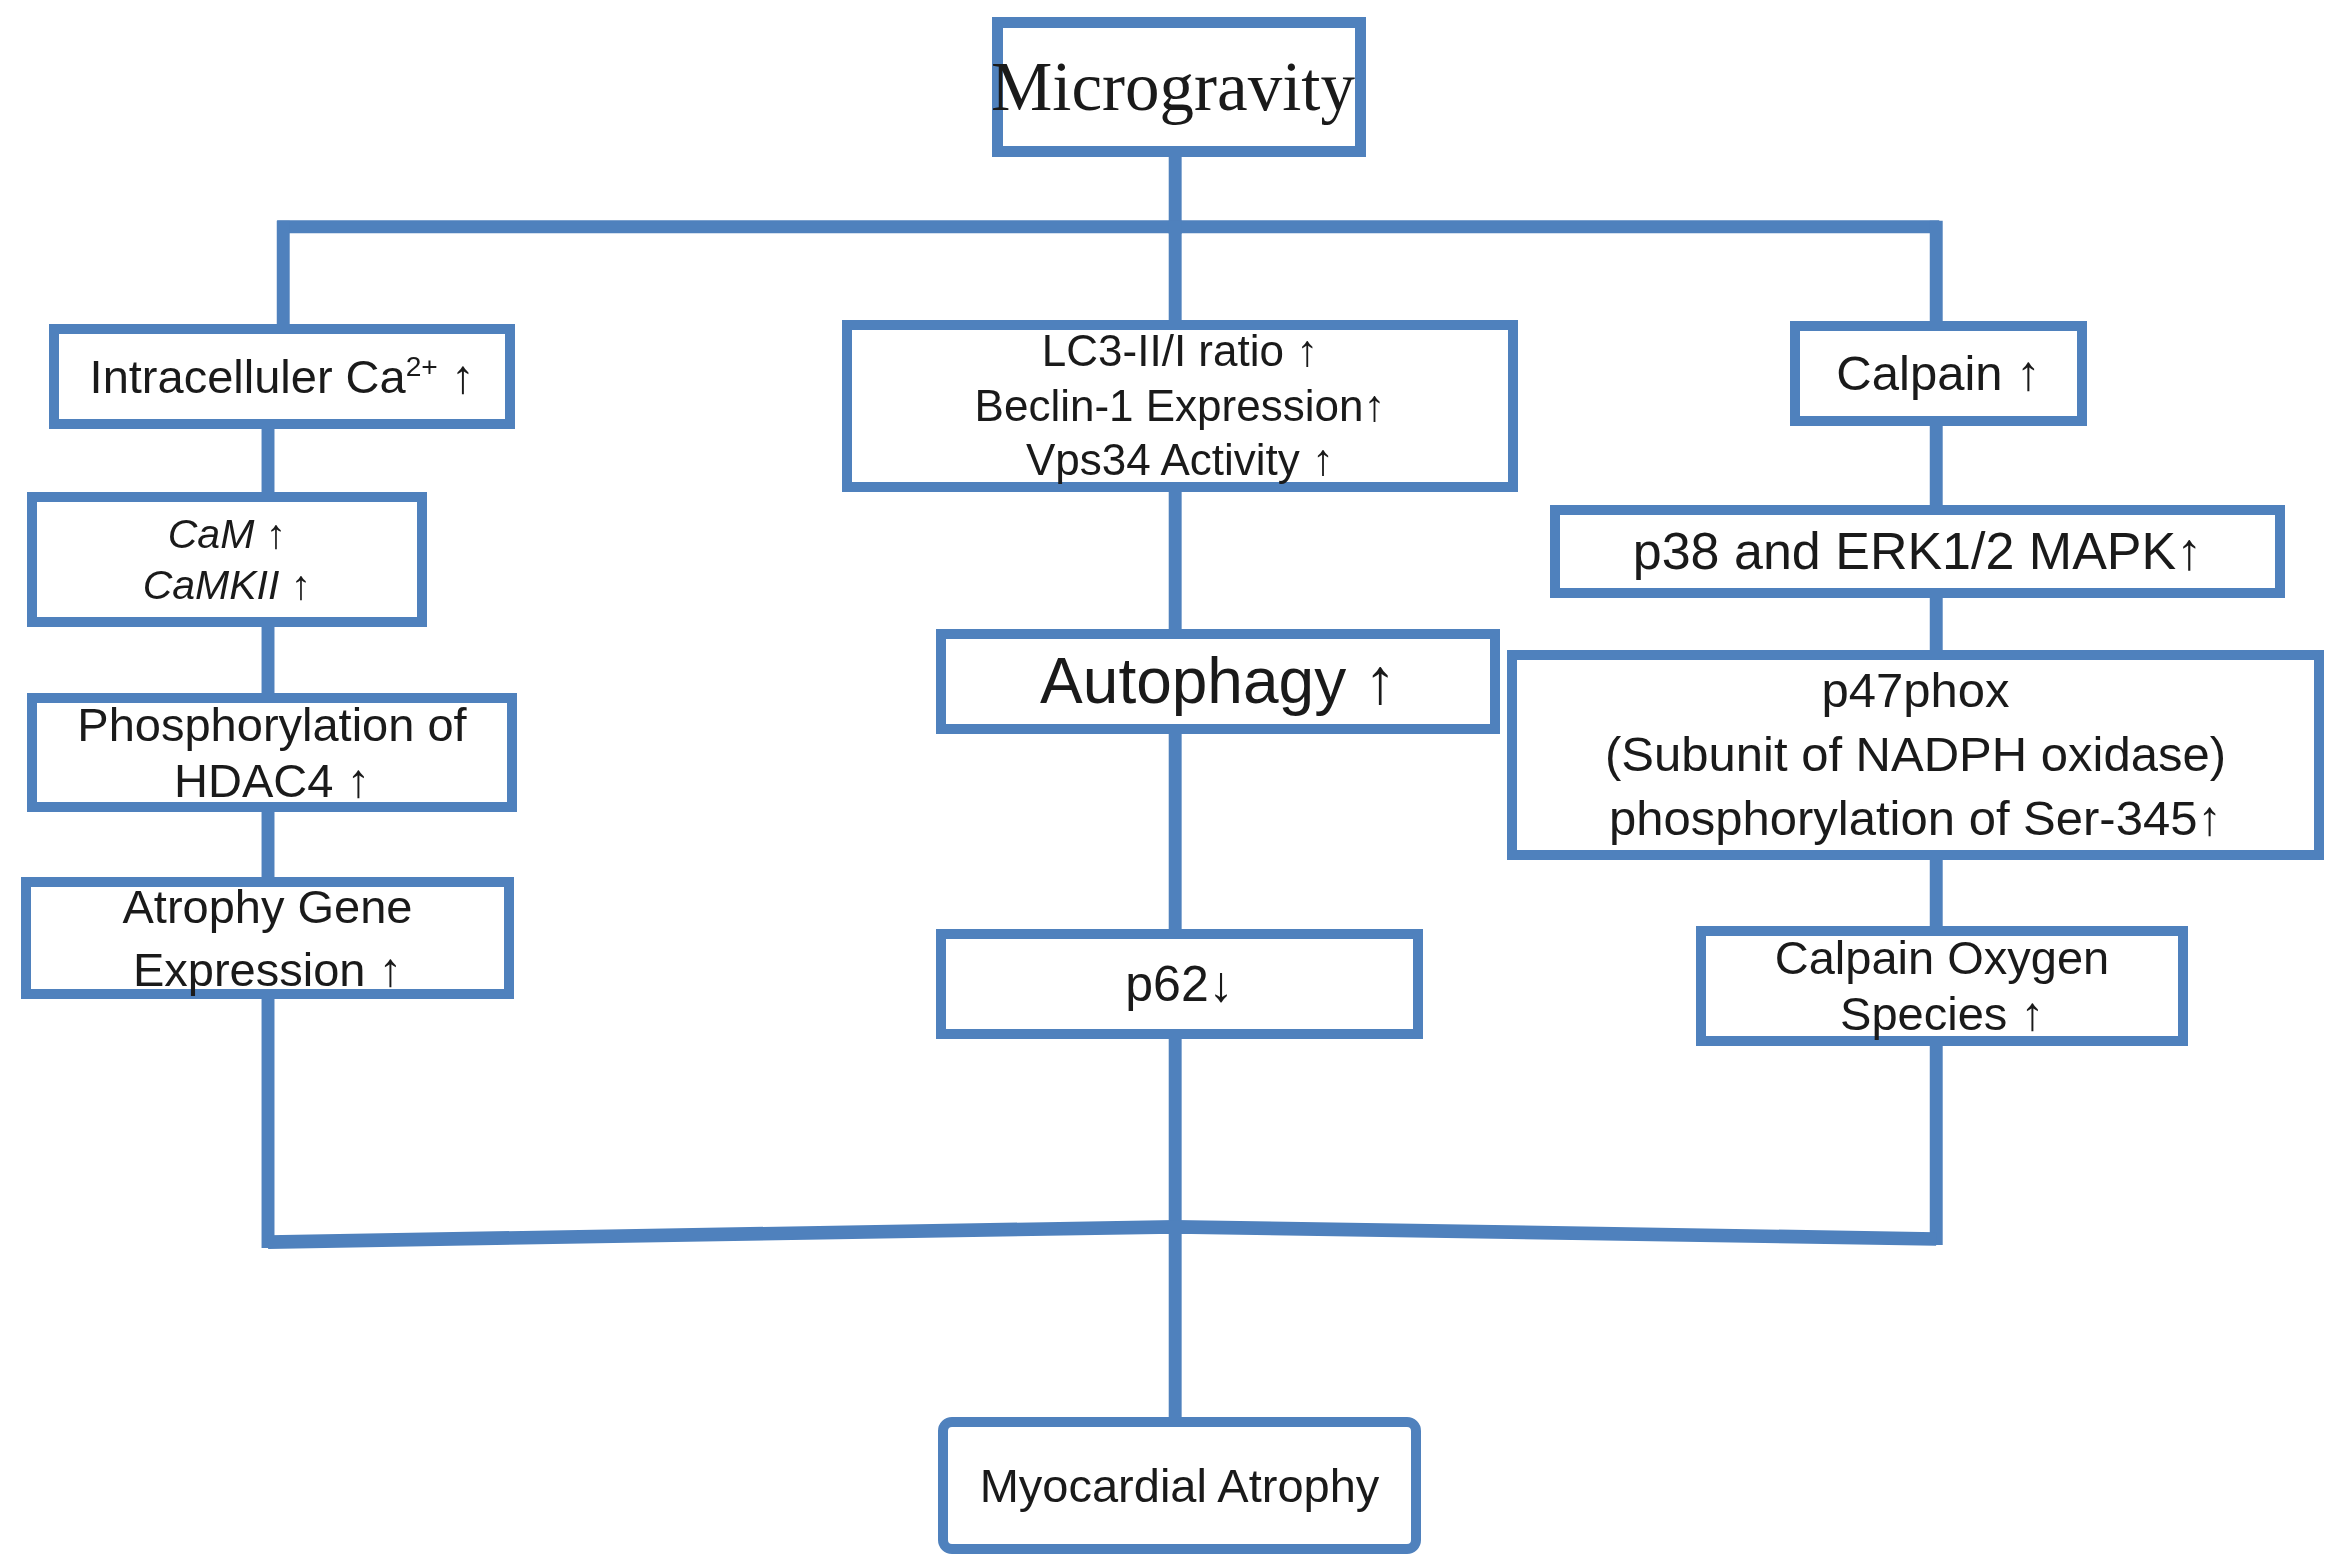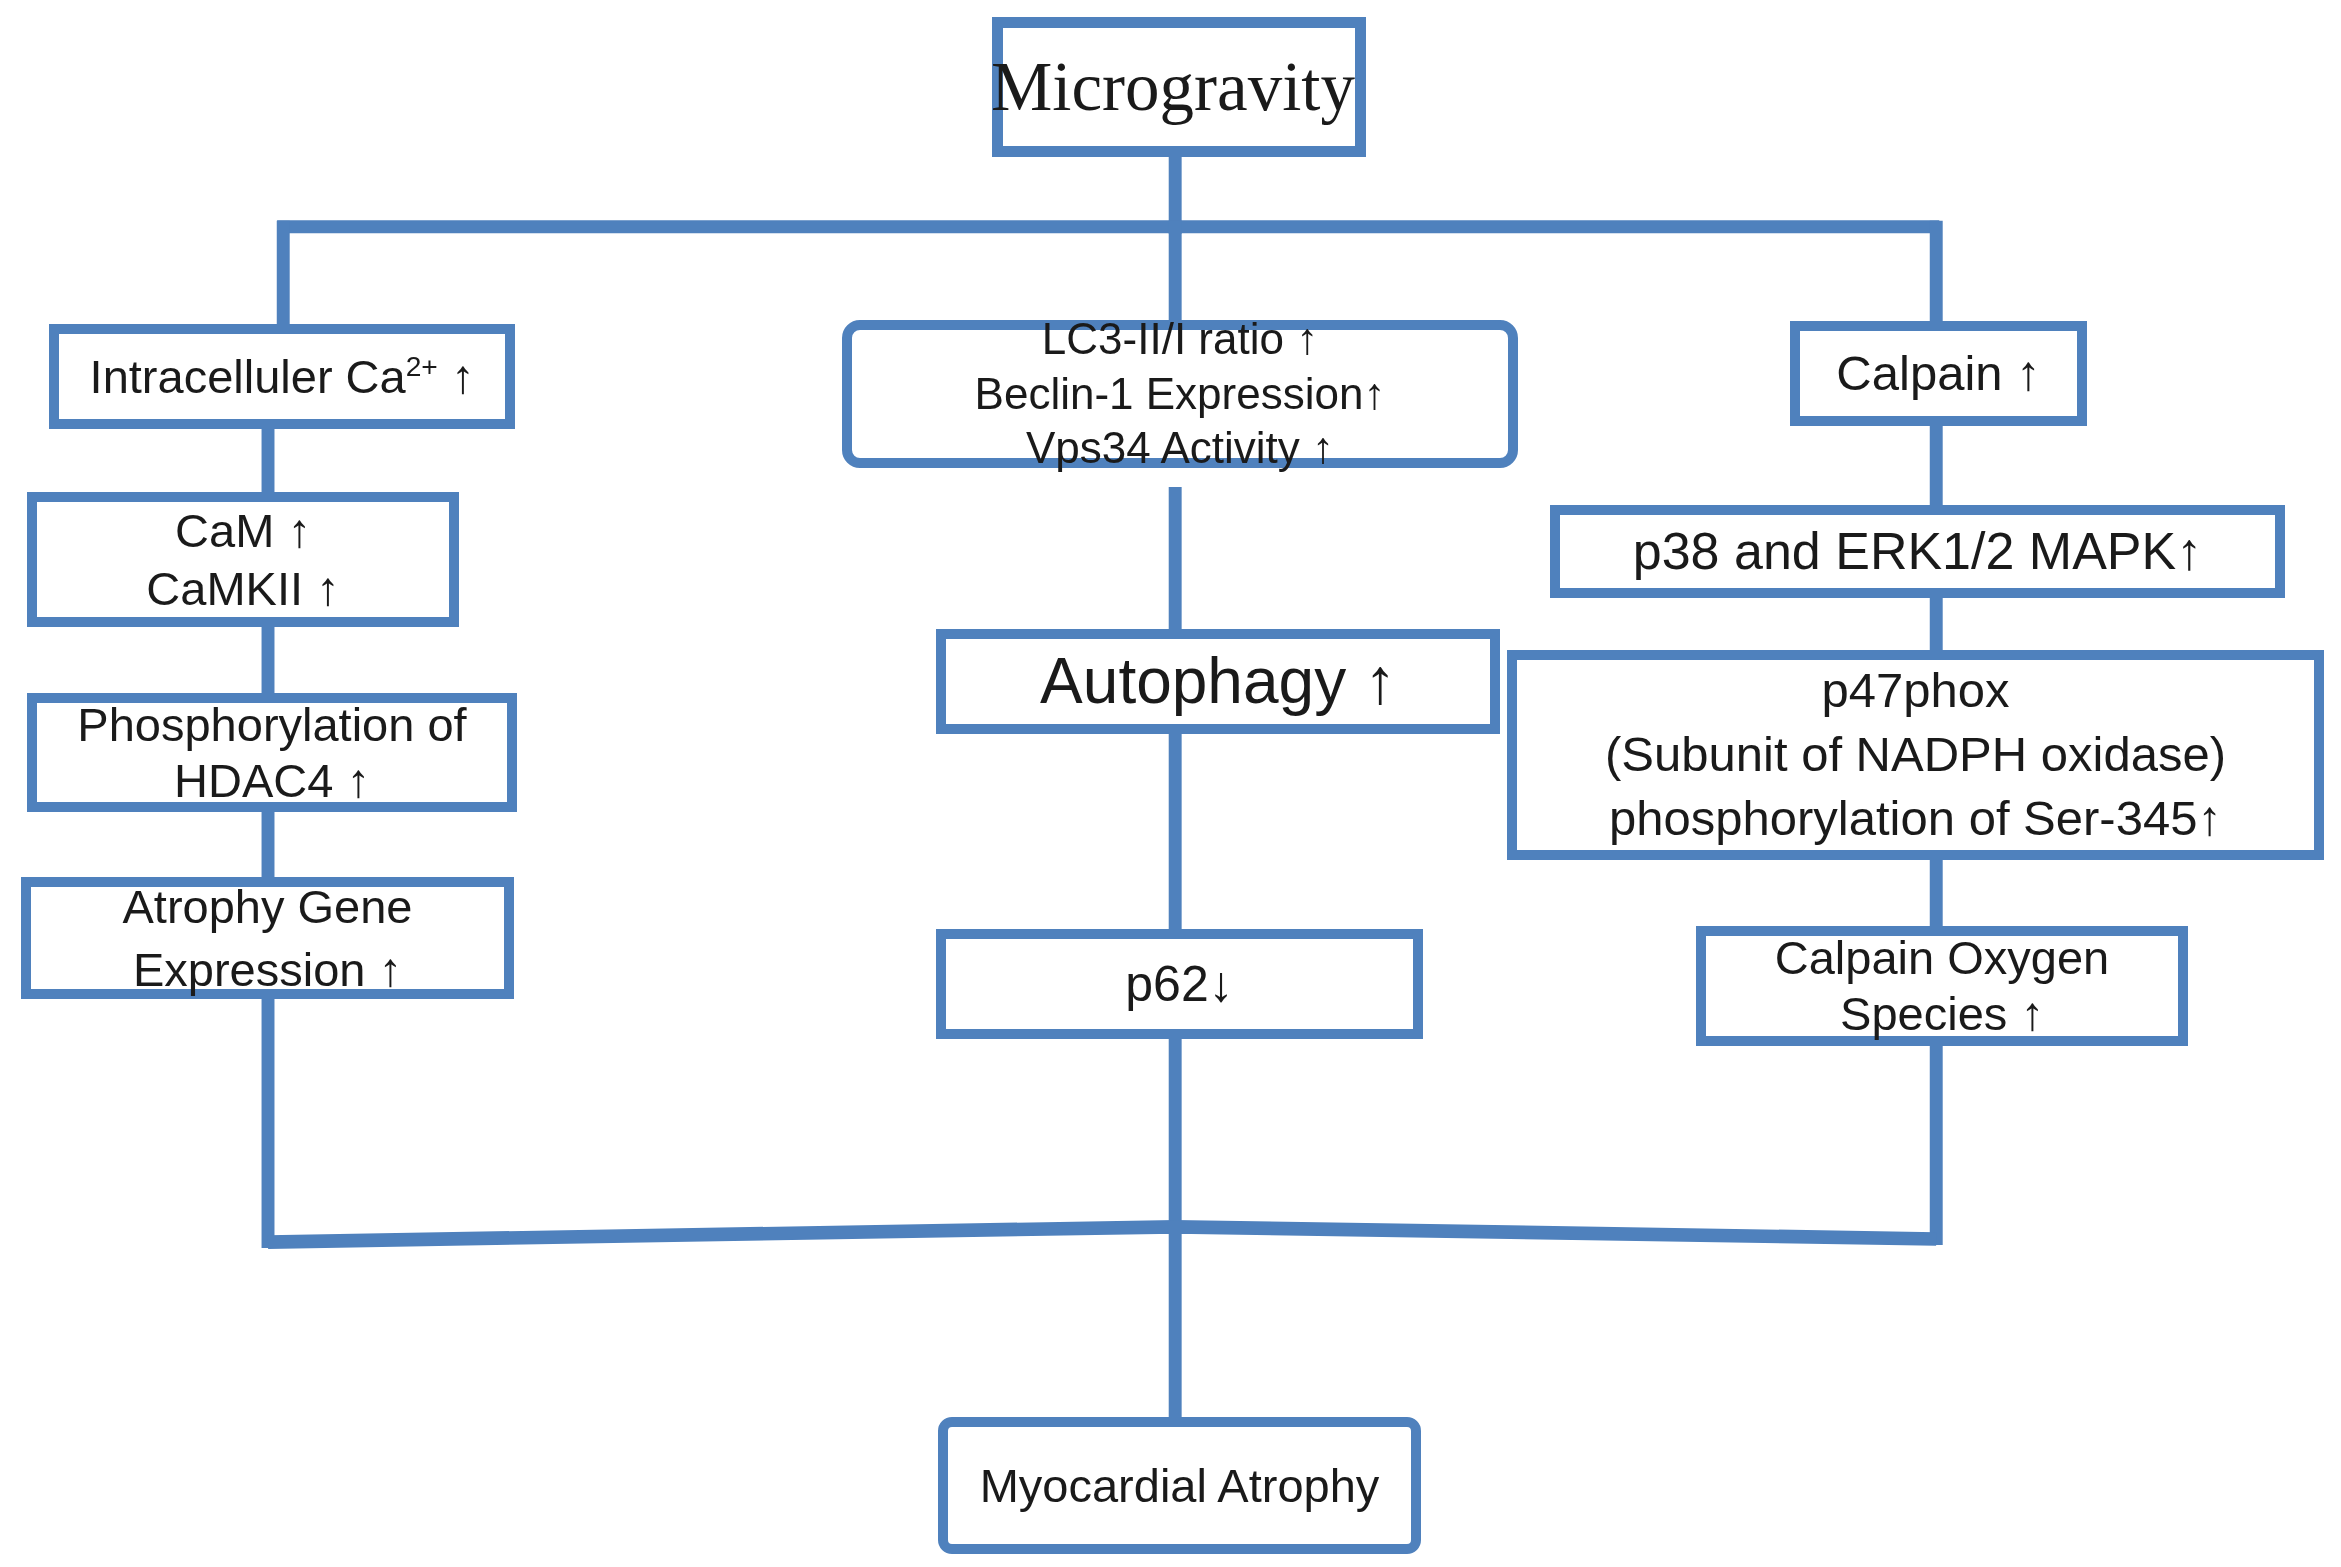--- a/index.html
+++ b/index.html
@@ -25,24 +25,24 @@
     border:10px solid var(--accent);background:#fff;
     display:flex;flex-direction:column;align-items:center;justify-content:center;
     text-align:center;line-height:1.22;
   }
   .node .ln{white-space:nowrap;}
   
   .n-microgravity{left:992px;top:16.7px;width:374px;height:140px;
     border-width:11.4px;font-family:"Liberation Serif", serif;font-size:69px;align-items:flex-end;}
   .n-intracellular{left:49px;top:324px;width:466px;height:105px;font-size:47px;}
   .n-intracellular sup{font-size:60%;line-height:0;}
-  .n-cam{left:27px;top:492px;width:432px;height:135px;font-size:47px;}
+  .n-cam{left:27px;top:492px;width:400px;height:135px;font-size:41px;font-style:italic;}
   .n-phosph{left:27px;top:693px;width:490px;height:119px;font-size:47px;line-height:1.18;}
   .n-atrophy{left:21px;top:877px;width:493px;height:122px;font-size:47px;line-height:1.18;gap:8px;}
-  .n-lc3{left:842px;top:320px;width:676px;height:148px;font-size:44px;line-height:1.24;border-radius:18px;}
+  .n-lc3{left:842px;top:320px;width:676px;height:172px;font-size:44px;line-height:1.24;}
   .n-autophagy{left:936px;top:629px;width:564px;height:105px;font-size:64px;text-align:center;}
   .n-p62{left:936px;top:929px;width:487px;height:110px;font-size:50px;}
   .n-calpain{left:1790px;top:321px;width:297px;height:105px;font-size:49px;}
   .n-mapk{left:1550px;top:505px;width:735px;height:93px;font-size:52px;}
   .n-p47{left:1507px;top:650px;width:817px;height:210px;font-size:49px;line-height:1.3;}
   .n-ros{left:1696px;top:926px;width:492px;height:120px;font-size:47px;line-height:1.2;}
   .n-myocardial{left:938px;top:1417px;width:483px;height:137px;font-size:47px;border-radius:14px;}
 </style>
 </head>
 <body>

